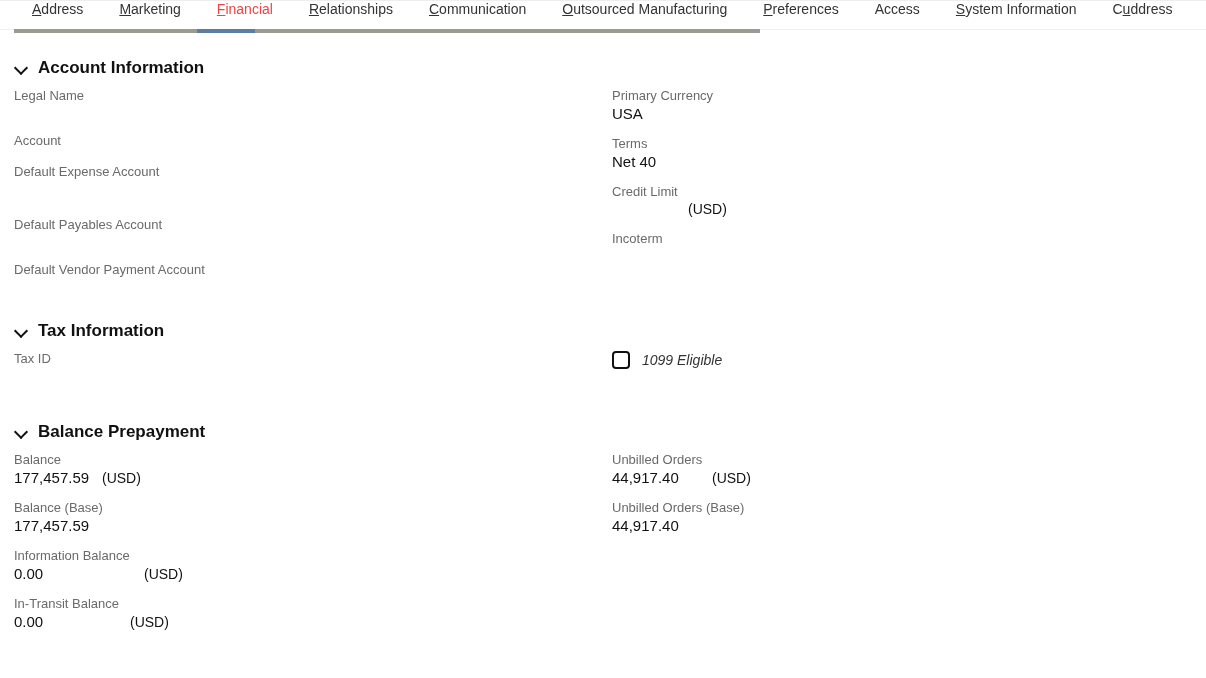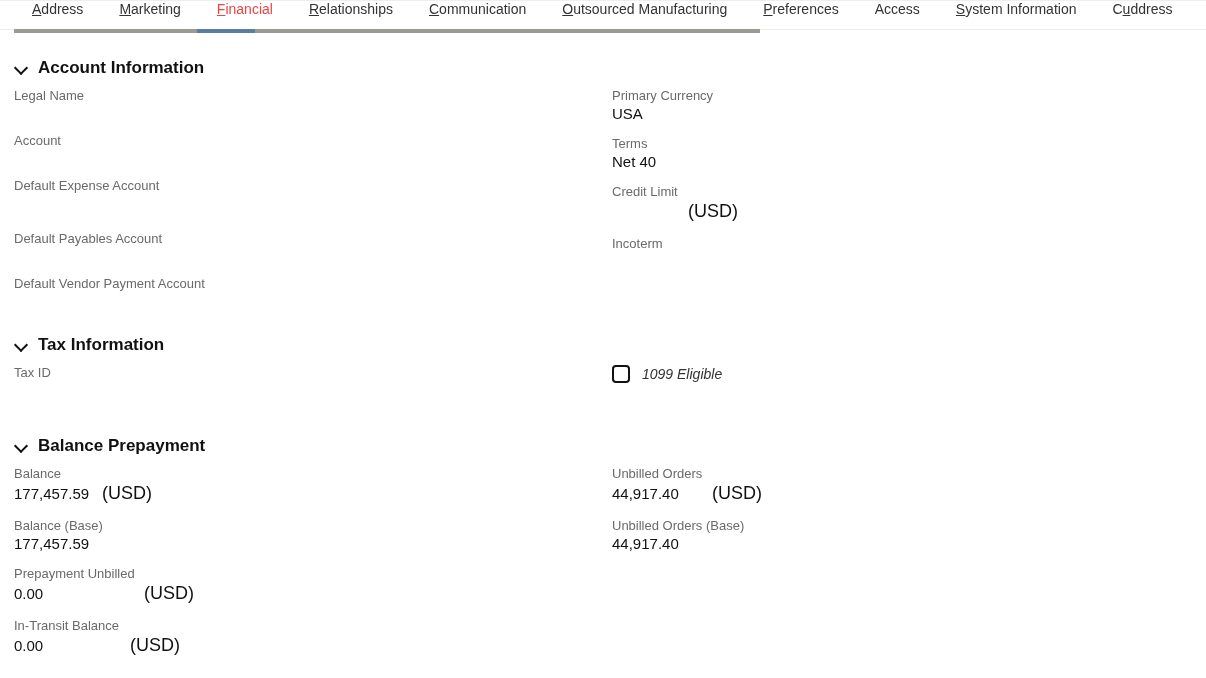--- a/index.html
+++ b/index.html
@@ -120,21 +120,21 @@
   }
   .field-val {
     font-size: 15px;
     color: #111;
   }
   .val-row {
     display: flex;
     align-items: baseline;
   }
   .val-row .amt { min-width: 90px; font-size: 15px; color:#111; }
-  .val-row .cur { font-size: 18px; color:#111; margin-left: 6px;}
+  .val-row .cur { font-size: 14px; color:#111; margin-left: 6px;}
   .val-row.wide .amt { min-width: 124px; }
   .cred-line .cur { margin-left: 76px; }
   .chk-row {
     display: flex;
     align-items: center;
     gap: 12px;
   }
   .chk-box {
     width: 18px;
     height: 18px;
@@ -181,21 +181,21 @@
     <h3>Account Information</h3>
   </div>
   <div class="cols">
     <div class="col left">
       <div class="field">
         <div class="field-label">Legal Name</div>
       </div>
       <div class="field" style="margin-top:14px">
         <div class="field-label">Account</div>
       </div>
-      <div class="field" style="margin-top:14px">
+      <div class="field" style="">
         <div class="field-label">Default Expense Account</div>
       </div>
       <div class="field" style="margin-top:22px">
         <div class="field-label">Default Payables Account</div>
       </div>
       <div class="field" style="margin-top:14px">
         <div class="field-label">Default Vendor Payment Account</div>
       </div>
     </div>
     <div class="col right">
@@ -248,21 +248,21 @@
         <div class="val-row">
           <span class="amt" style="min-width:82px">177,457.59</span>
           <span class="cur">(USD)</span>
         </div>
       </div>
       <div class="field">
         <div class="field-label">Balance (Base)</div>
         <div class="field-val">177,457.59</div>
       </div>
       <div class="field">
-        <div class="field-label">Prepayment Unbilled</div>
+        <div class="field-label">Information Balance</div>
         <div class="val-row wide">
           <span class="amt">0.00</span>
           <span class="cur">(USD)</span>
         </div>
       </div>
       <div class="field">
         <div class="field-label">In-Transit Balance</div>
         <div class="val-row" style="gap:0">
           <span class="amt" style="min-width:110px">0.00</span>
           <span class="cur">(USD)</span>

